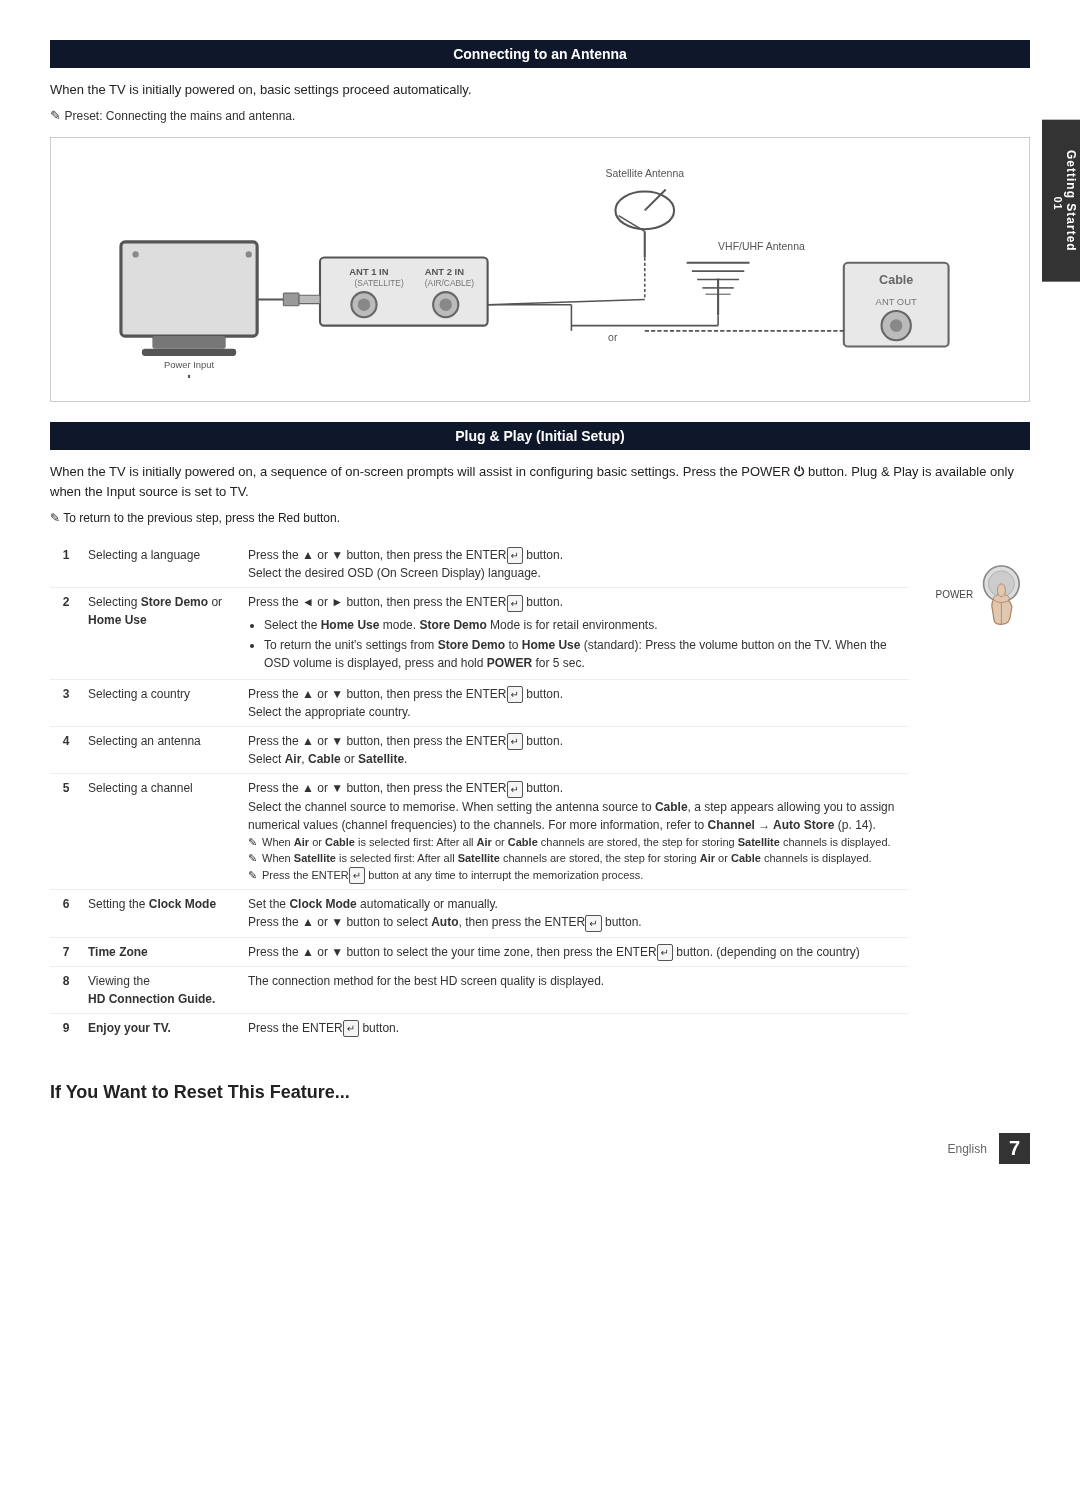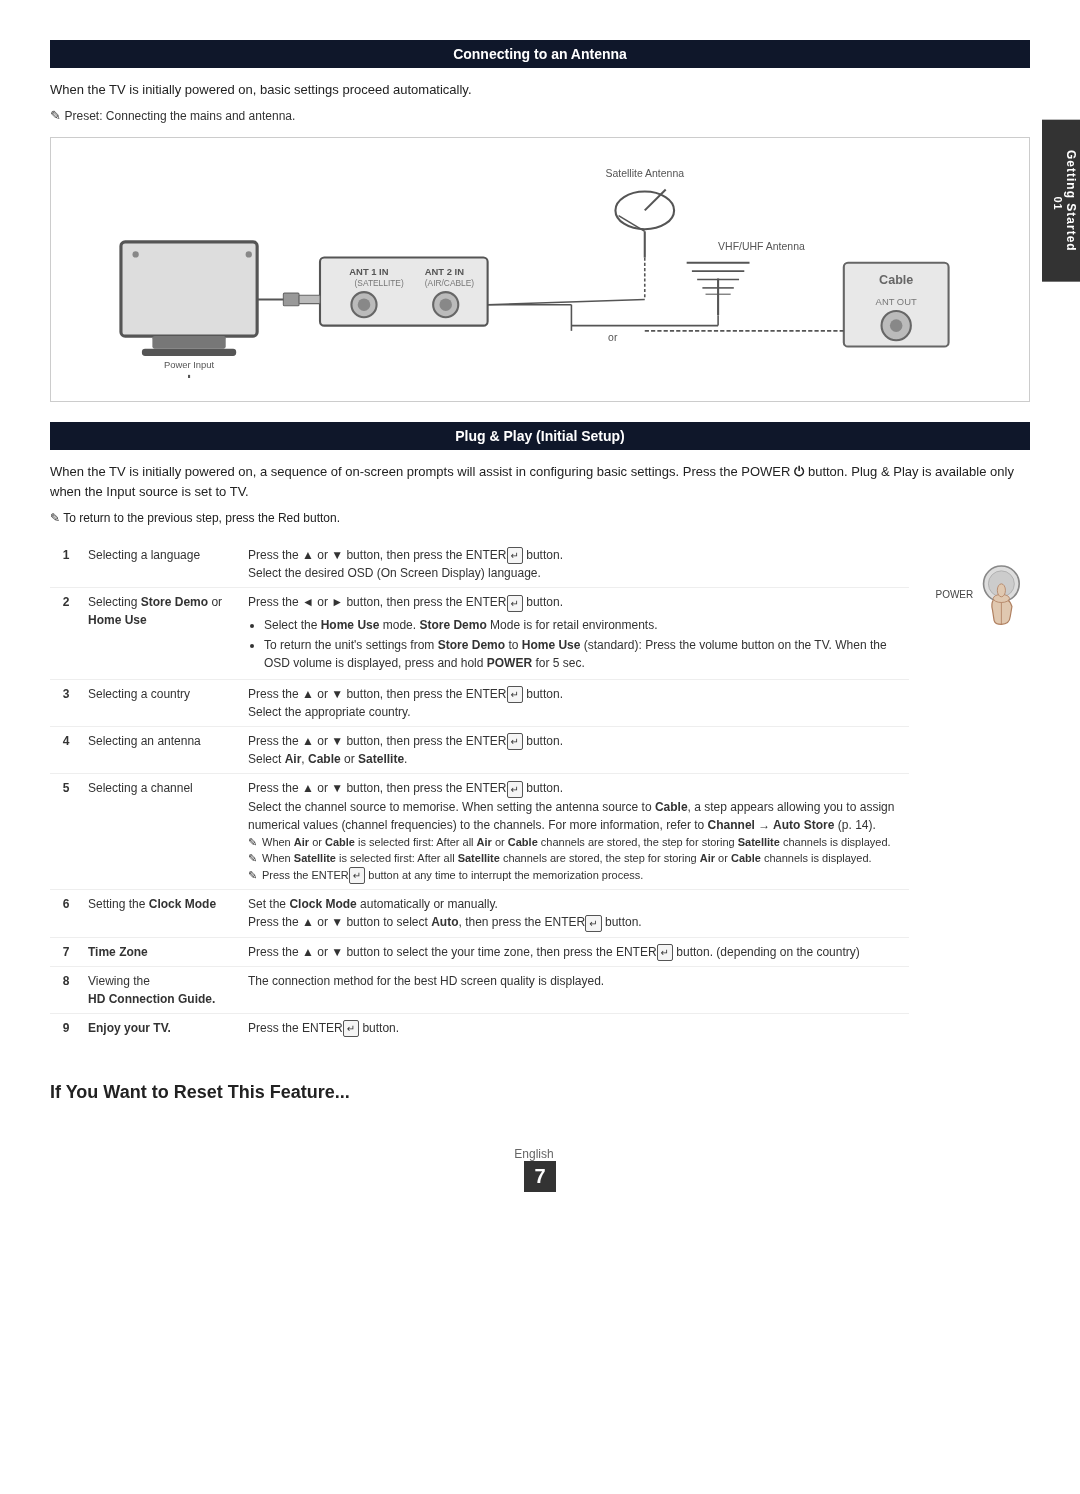--- a/index.html
+++ b/index.html
@@ -187,22 +187,21 @@
     .reset-text {
       font-size: 12.5px;
       line-height: 1.6;
     }
 
     
     .page-footer {
       display: flex;
       justify-content: flex-end;
       align-items: center;
-      margin-top: 44px;
-      flex-direction: column;
+      margin-top: 30px;
     }
     .lang-label {
       font-size: 12px;
       color: #666;
       margin-right: 12px;
     }
     .page-number {
       font-size: 20px;
       font-weight: bold;
       color: #333;

